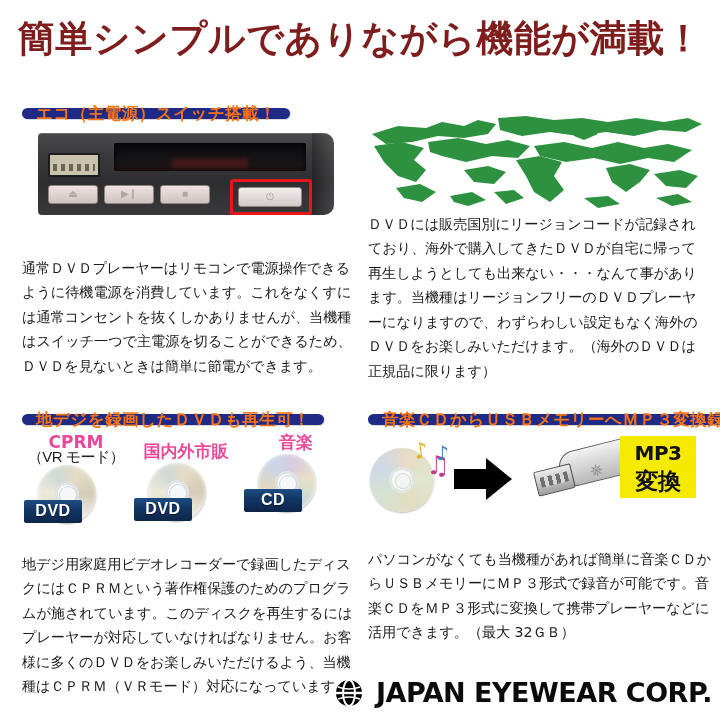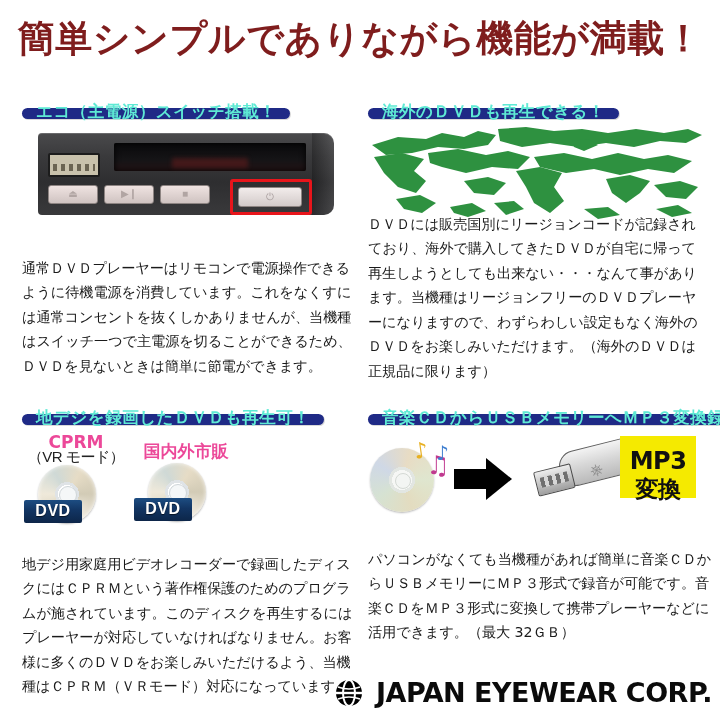--- a/index.html
+++ b/index.html
@@ -35,28 +35,28 @@
   .panel { position: absolute; }
   .panel-tl { left: 22px;  top: 108px; width: 338px; }
   .panel-tr { left: 368px; top: 108px; width: 338px; }
   .panel-bl { left: 22px;  top: 414px; width: 338px; }
   .panel-br { left: 368px; top: 414px; width: 338px; }
 
   
   .pill {
     display: inline-block;
     background: #1f2a86;
-    color: #5eead4;
+    color: #f97316;
     border-radius: 9px;
     font-weight: bold;
     font-size: 16.5px;
     letter-spacing: 0.5px;
     padding: 5px 14px 6px 14px;
     white-space: nowrap;
-    font-family: Liberation Mono, monospace;
+    font-family: Liberation Sans, sans-serif;
     box-shadow: 1px 1px 0 rgba(0,0,0,0.15);
     text-align: right;
   }
   .pill-wrap { line-height: 0; }
 
   
   .body-text {
     font-size: 14.2px;
     line-height: 1.72;
     color: #1a1a1a;
@@ -331,21 +331,21 @@
   .mp3-badge {
     position: absolute;
     left: 252px; top: 2px;
     width: 76px; height: 62px;
     background: #f5ea00;
     text-align: center;
     font-weight: bold;
     color: #111;
     font-family: "DejaVu Sans", "Liberation Sans", sans-serif;
   }
-  .mp3-badge .l1 { font-size: 24px; line-height: 29px; letter-spacing: -0.5px; padding-top: 11px; }
+  .mp3-badge .l1 { font-size: 20px; line-height: 29px; letter-spacing: -0.5px; padding-top: 3px; }
   .mp3-badge .l2 { font-size: 23px; line-height: 26px; letter-spacing: -0.5px; }
 
   
   .footer-logo {
     position: absolute;
     right: 8px;
     bottom: 12px;
     display: flex;
     align-items: center;
     gap: 12px;
@@ -398,23 +398,20 @@
     </div>
   </div>
 
   <div class="body-text text-tl">
     <p>通常ＤＶＤプレーヤーはリモコンで電源操作できるように待機電源を消費しています。これをなくすには通常コンセントを抜くしかありませんが、当機種はスイッチ一つで主電源を切ることができるため、ＤＶＤを見ないときは簡単に節電ができます。</p>
   </div>
 </div>
 
 <div class="panel panel-tr">
 
-  <div class="pill-wrap">
-    <span class="pill">海外のＤＶＤも再生できる！</span>
-  </div>
 
   <div class="map-area">
     <svg class="map-svg" width="338" height="104" viewBox="0 0 338 104">
       <g fill="#2e9140">
         <path d="M4 22 L30 14 L58 16 L74 10 L96 14 L110 8 L128 12 L120 22 L96 26 L70 24 L44 30 L18 32 Z"></path>
         <path d="M130 6 L158 4 L186 8 L214 6 L240 10 L268 6 L296 10 L320 6 L334 12 L318 20 L292 18 L266 24 L238 20 L210 24 L182 20 L154 24 L132 18 Z"></path>
         <path d="M6 34 L34 30 L56 36 L46 48 L58 58 L48 70 L30 64 L16 50 Z"></path>
         <path d="M60 30 L90 26 L118 32 L140 28 L162 34 L150 46 L124 44 L98 50 L74 44 L62 40 Z"></path>
         <path d="M148 48 L172 44 L194 50 L186 64 L196 78 L182 90 L166 80 L158 64 Z"></path>
         <path d="M166 34 L196 30 L224 36 L250 30 L276 36 L300 32 L324 38 L306 50 L280 46 L252 52 L226 46 L198 50 L172 44 Z"></path>
@@ -457,20 +454,29 @@
     <div class="disc-item d2">
       <div class="disc-caption">国内外市販</div>
       <div class="disc-subcaption"></div>
       <div class="disc-graphic">
         <div class="disc-circle"></div>
         <div class="disc-hole"></div>
         <div class="disc-badge">DVD</div>
       </div>
     </div>
 
+    <div class="disc-item d3">
+      <div class="disc-caption">音楽</div>
+      <div class="disc-subcaption"></div>
+      <div class="disc-graphic">
+        <div class="disc-circle rainbow"></div>
+        <div class="disc-hole"></div>
+        <div class="disc-badge">CD</div>
+      </div>
+    </div>
 
   </div>
 
   <div class="body-text text-bl">
     <p>地デジ用家庭用ビデオレコーダーで録画したディスクにはＣＰＲＭという著作権保護のためのプログラムが施されています。このディスクを再生するにはプレーヤーが対応していなければなりません。お客様に多くのＤＶＤをお楽しみいただけるよう、当機種はＣＰＲＭ（ＶＲモード）対応になっています。</p>
   </div>
 </div>
 
 <div class="panel panel-br">
 

